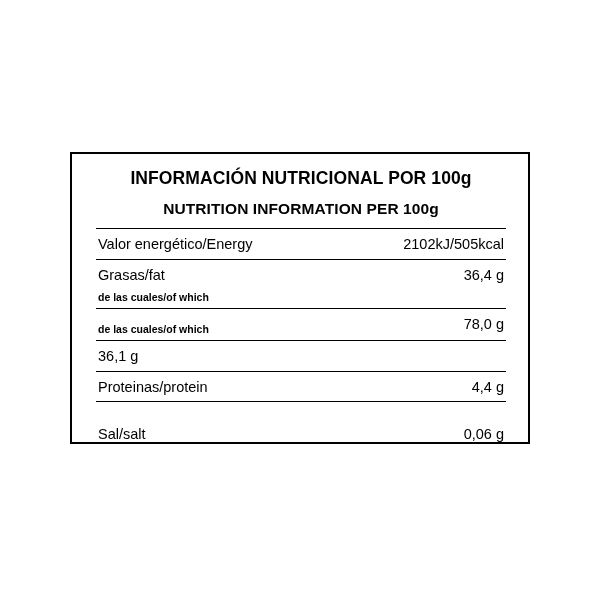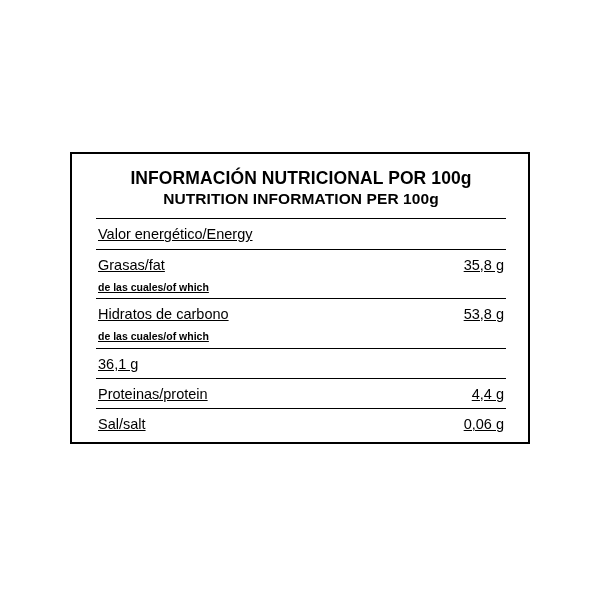--- a/index.html
+++ b/index.html
@@ -45,45 +45,45 @@
     font-weight: bold;
     letter-spacing: 0.1px;
     line-height: 1.18;
     white-space: nowrap;
   }
   .title-en {
     font-size: 15.5px;
     font-weight: bold;
     letter-spacing: 0.1px;
     line-height: 1.2;
-    margin-top: 1px;
+    margin-top: 11px;
     white-space: nowrap;
   }
 
   .rule {
     height: 1px;
     background: #000000;
     margin: 10px 0 0 0;
   }
 
   .rows {
     margin-top: 0;
-    text-decoration: underline;
   }
 
   .row {
     display: flex;
     align-items: flex-end;
     justify-content: space-between;
     border-bottom: 1px solid #000000;
     padding: 7px 2px 5px 2px;
     box-sizing: border-box;
   }
   .row.last {
     border-bottom: none;
+    margin-top: 17px;
   }
 
   .row-label {
     display: flex;
     flex-direction: column;
     justify-content: flex-end;
   }
 
   .label-main {
     font-size: 14.5px;
@@ -123,37 +123,37 @@
     </div>
 
     <div class="rule"></div>
 
     <div class="rows">
 
       <div class="row">
         <div class="row-label">
           <span class="label-main">Valor energético/Energy</span>
         </div>
+        <div class="row-value">2102kJ/505kcal</div>
       </div>
 
       <div class="row has-sub">
         <div class="row-label">
           <span class="label-main">Grasas/fat</span>
           <span class="label-sub">de las cuales/of which</span>
         </div>
-        <div class="row-value">35,8 g</div>
+        <div class="row-value">36,4 g</div>
       </div>
 
 
       <div class="row has-sub">
         <div class="row-label">
-          <span class="label-main">Hidratos de carbono</span>
           <span class="label-sub">de las cuales/of which</span>
         </div>
-        <div class="row-value">53,8 g</div>
+        <div class="row-value">78,0 g</div>
       </div>
 
       <div class="row">
         <div class="row-value">36,1 g</div>
       </div>
 
       <div class="row">
         <div class="row-label">
           <span class="label-main">Proteinas/protein</span>
         </div>

